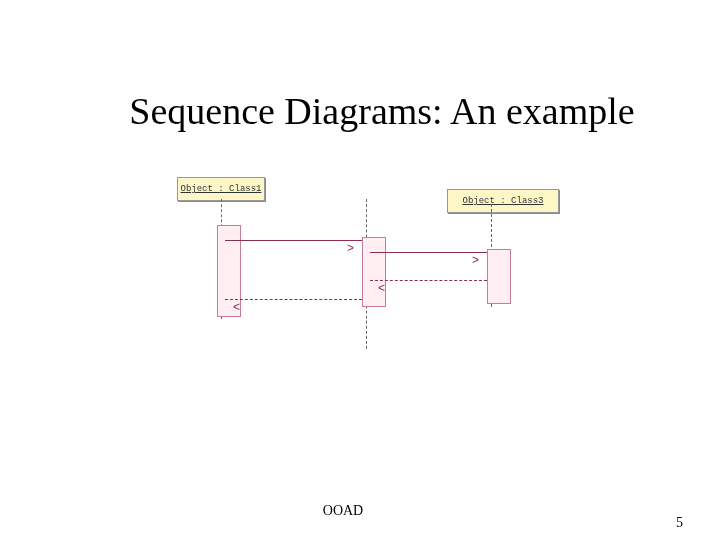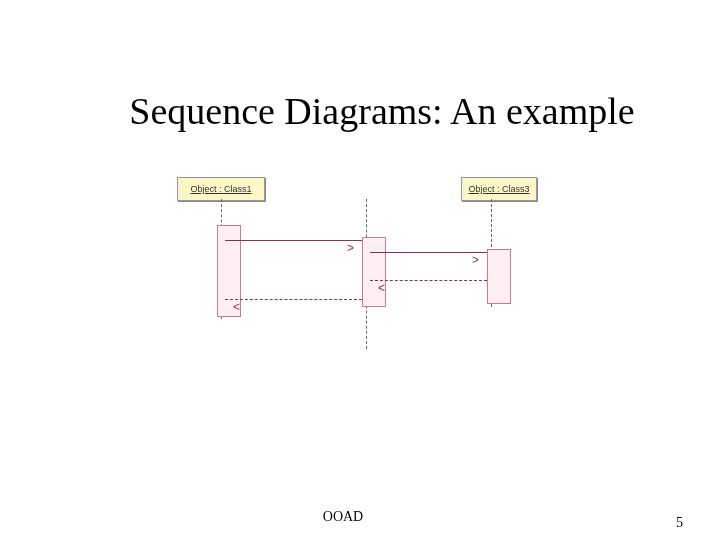--- a/index.html
+++ b/index.html
@@ -6,33 +6,33 @@
   html, body { width: 720px; height: 540px; background: #fff; font-family: "Times New Roman", Times, serif; color: #000; }
   .slide { position: relative; width: 720px; height: 540px; }
   .title { position: absolute; top: 56px; left: 0; width: 720px; text-align: center; font-size: 38px; font-weight: 400; }
   .diagram { position: absolute; top: 155px; left: 155px; width: 370px; height: 175px; }
   .obj {
     position: absolute;
     top: 0;
     height: 22px;
     background: #fdf7c7;
     border: 1px solid #999;
-    font-family: Liberation Sans, sans-serif;
+    font-family: Liberation Mono, monospace;
     font-size: 9px;
     color: #333;
     display: flex;
     align-items: center;
     justify-content: center;
     text-decoration: underline;
     white-space: nowrap;
     box-shadow: 1px 1px 0 #888;
   }
   .obj1 { left: 0; width: 88px; }
   .obj2 { left: 145px; width: 88px; }
-  .obj3 { left: 284px; width: 76px; }
+  .obj3 { left: 270px; width: 112px; margin-top: 12px; }
   .lifeline {
     position: absolute;
     border-left: 1px dashed #666;
     top: 22px;
   }
   .ll1 { left: 44px; height: 120px; }
   .ll2 { left: 189px; height: 150px; }
   .ll3 { left: 314px; height: 108px; }
   .actbar {
     position: absolute;
@@ -60,21 +60,21 @@
   .m1 { left: 48px; top: 63px; width: 137px; }
   .m1 .head { right: -3px; }
   .m2 { left: 193px; top: 75px; width: 117px; }
   .m2 .head { right: -3px; }
   .m3 { left: 193px; top: 103px; width: 117px; }
   .m3 .head { left: -3px; }
   .m4 { left: 48px; top: 122px; width: 137px; }
   .m4 .head { left: -3px; }
   .footer-center {
     position: absolute;
-    bottom: 26px;
+    bottom: 32px;
     width: 620px;
     text-align: center;
     font-size: 14px;
   }
   .footer-right {
     position: absolute;
     bottom: 20px;
     right: 48px;
     font-size: 14px;
   }

